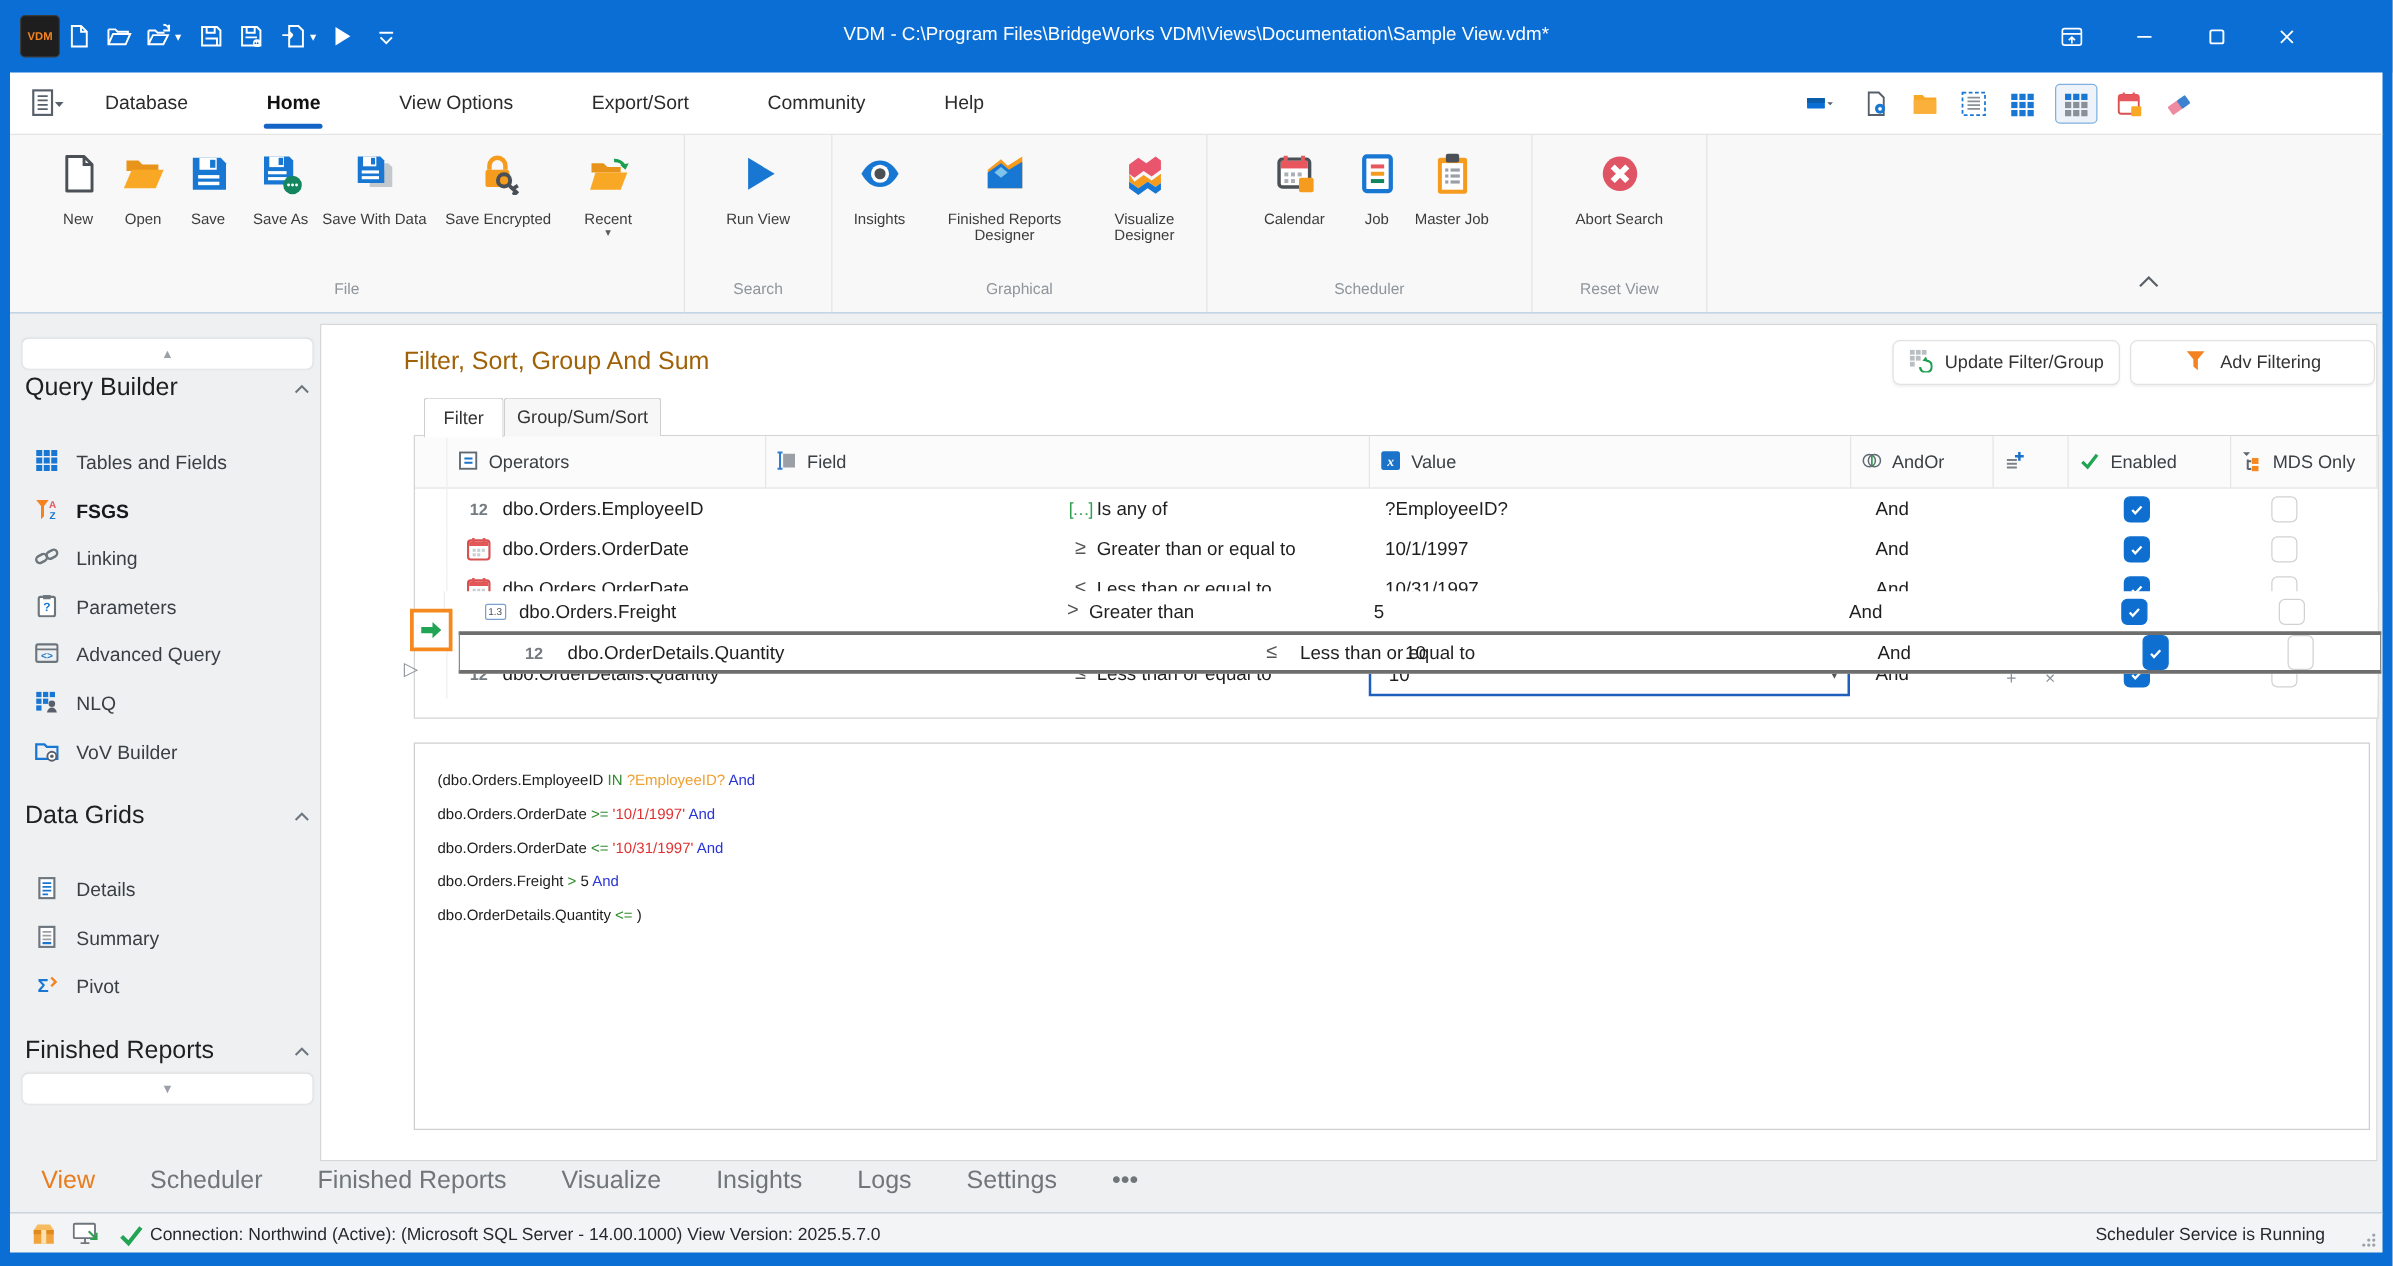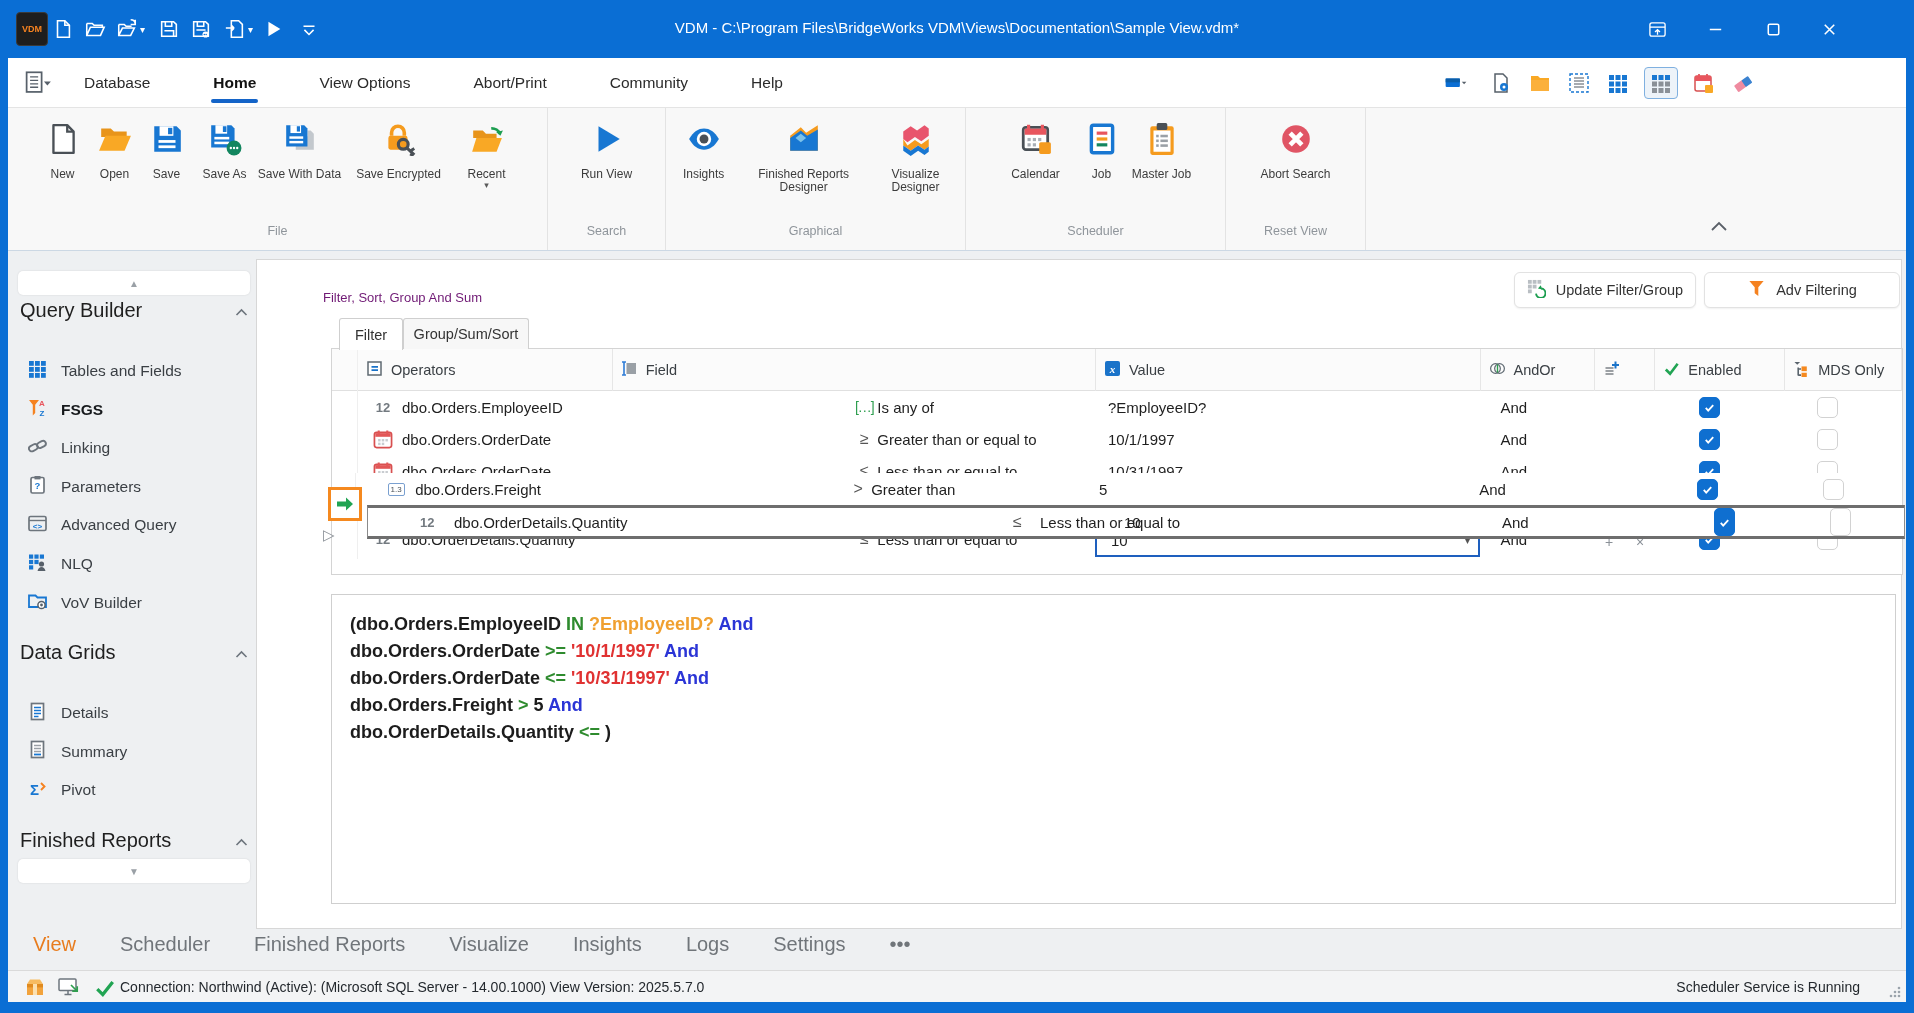--- a/index.html
+++ b/index.html
@@ -50,21 +50,21 @@
   .scrollbox { left:10px; width:232px; height:24px; background:#fff; border-radius:5px; box-shadow:0 0 2px rgba(0,0,0,.12);
                display:flex; align-items:center; justify-content:center; color:#9aa0a6; font-size:10px; }
   .side-header { left:12px; font-size:20px; color:#1f1f1f; width:228px; display:flex; justify-content:space-between; align-items:center; }
   .side-item { left:20px; width:222px; height:32px; display:flex; align-items:center; gap:14px; cursor:default; }
   .side-item svg { width:19px; height:19px; flex:none; }
   .side-item .slabel { font-size:15.5px; color:#3a3f44; }
   .side-item.active .slabel { font-weight:bold; color:#16191c; }
 
   
   #panel { left:248px; top:8px; width:1646px; height:670px; background:#fff; border:1px solid #d7d7d7; }
-  #panel-title { left:66px; top:18px; font-size:13px; color:#701a75;margin-top:12px; }
+  #panel-title { left:66px; top:18px; font-size:20px; color:#a16207; }
   .hdrbtn { top:12px; height:36px; background:#fff; border:1px solid #e2e2e2; border-radius:6px; box-shadow:0 1px 2px rgba(0,0,0,.06);
             display:flex; align-items:center; justify-content:center; gap:10px; font-size:14.5px; color:#333; cursor:default; }
   .hdrbtn svg { width:19px; height:19px; }
   .ptab { top:58px; height:31px; display:flex; align-items:center; justify-content:center; font-size:14.5px; color:#333;
           border:1px solid #cfcfcf; border-bottom:none; border-radius:3px 3px 0 0; background:#f7f7f7; cursor:default; }
   .ptab.active { background:#fff; z-index:3; height:32px; font-weight:400; }
 
   
   #grid { left:74px; top:88px; width:1572px; height:227px; border:1px solid #d4d4d4; background:#fff; }
   #gridhdr { left:0; top:0; height:42px; width:1570px; background:#fbfbfb; border-bottom:1px solid #e0e0e0; display:flex; }
@@ -83,21 +83,21 @@
   .optext { font-size:15px; color:#1f1f1f; }
   .vtext { font-size:15px; color:#1f1f1f; padding-left:12px; }
   .atext { font-size:15px; color:#1f1f1f; padding-left:20px; }
   .cb { width:21px; height:21px; border-radius:5px; border:1px solid #d2d2d2; background:#fff; display:inline-flex;
         align-items:center; justify-content:center; }
   .cb.on { background:#0f6fd0; border-color:#0f6fd0; }
   .cb svg { width:13px; height:13px; }
 
   
   #sqlbox { left:74px; top:334px; width:1565px; height:310px; border:1px solid #cfcfcf; background:#fff; padding:16px 0 0 18px; }
-  .sqlline { font-size:18px; line-height:27px; font-weight:700; white-space:pre; }
+  .sqlline { font-size:12px; line-height:27px; font-weight:400; white-space:pre; }
   .tok-plain { color:#1c1c1c; } .tok-kw { color:#2e8b2e; } .tok-param { color:#f0a030; }
   .tok-str { color:#e03232; } .tok-andop { color:#2b35d6; }
 
   
   #bottomtabs { left:25px; top:682px; height:36px; display:flex; gap:44px; }
   .btab { font-size:20px; color:#70757a; cursor:default; }
   .btab.active { color:#e87c1e; }
 
   
   #statusbar { left:8px; top:970px; width:1898px; height:32px; background:#f3f4f5; border-top:1px solid #dadada; }
@@ -212,21 +212,21 @@
       <svg viewBox="0 0 26 22" width="30">
         <rect x="4" y="2" width="13" height="17" fill="none" stroke="#57606a" stroke-width="1.5"></rect>
         <path d="M7 6h7M7 9h7M7 12h7M7 15h7" stroke="#57606a" stroke-width="1.2"></path>
         <path d="M19 10l3 3.5 3-3.5z" fill="#57606a"></path>
       </svg>
     </div>
   <div id="menutabs" class="abs">
       <div class="menutab">Database</div>
       <div class="menutab active">Home</div>
       <div class="menutab">View Options</div>
-      <div class="menutab">Abort/Print</div>
+      <div class="menutab">Export/Sort</div>
       <div class="menutab">Community</div>
       <div class="menutab">Help</div>
     </div>
   <div id="menuicons" class="abs">
       <div class="mico" style="width: 38px;">
         <svg viewBox="0 0 34 22" width="32">
           <rect x="1" y="4" width="22" height="13" rx="1.5" fill="#0a6ed4"></rect>
           <rect x="1" y="4" width="22" height="6" fill="#0b5da8"></rect>
           <path d="M26 9l3.5 4 3.5-4z" fill="#57606a"></path>
         </svg>

